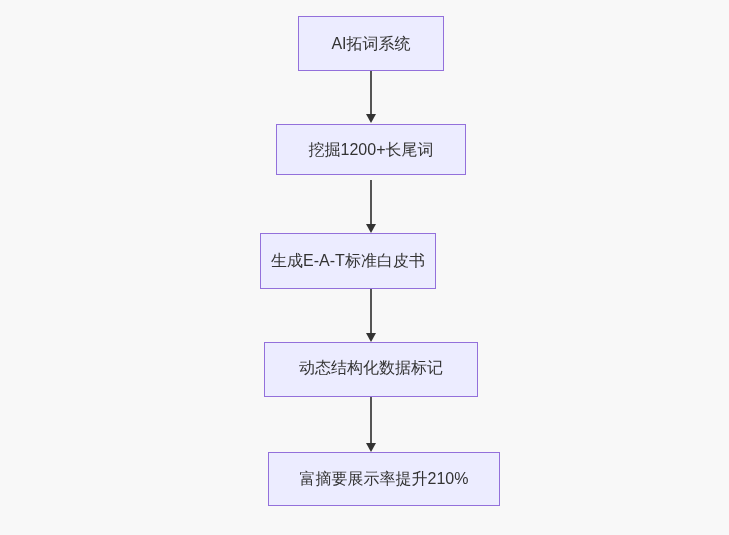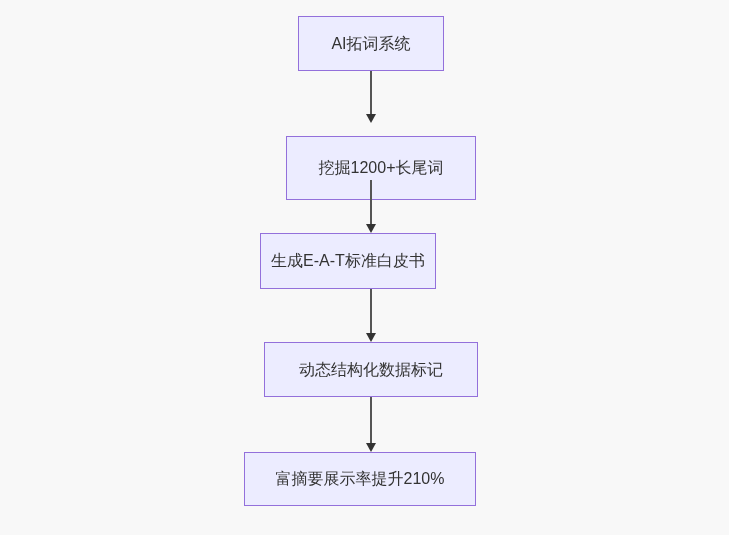--- a/index.html
+++ b/index.html
@@ -31,24 +31,24 @@
     color: var(--node-text);
     font-size: 16px;
     display: flex;
     align-items: center;
     justify-content: center;
     text-align: left;
     line-height: 1.2;
     white-space: nowrap;
   }
   .node-1 { left: 298px; top: 16px;  width: 146px; height: 55px; }
-  .node-2 { left: 286px; top: 124px; width: 190px; height: 64px; margin-top: 12px; }
+  .node-2 { left: 276px; top: 124px; width: 190px; height: 51px; }
   .node-3 { left: 260px; top: 233px; width: 176px; height: 56px; }
-  .node-4 { left: 264px; top: 342px; width: 214px; height: 55px; }
-  .node-5 { left: 244px; top: 452px; width: 232px; height: 54px; }
+  .node-4 { left: 264px; top: 342px; width: 214px; height: 55px; font-family: Liberation Mono, monospace; }
+  .node-5 { left: 268px; top: 452px; width: 232px; height: 54px; }
   .edge {
     position: absolute;
     left: 366px;
     width: 10px;
     display: flex;
     flex-direction: column;
     align-items: center;
   }
   .edge-1 { top: 71px;  height: 52px; }
   .edge-2 { top: 180px; height: 53px; }

